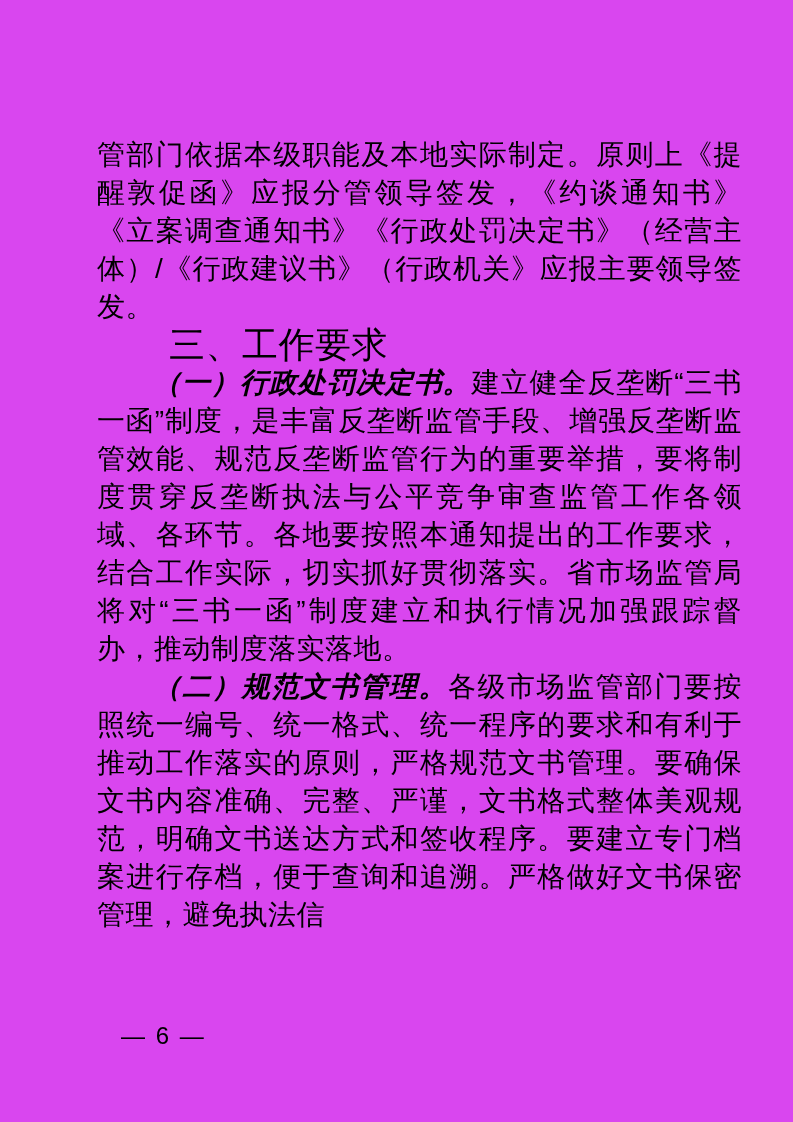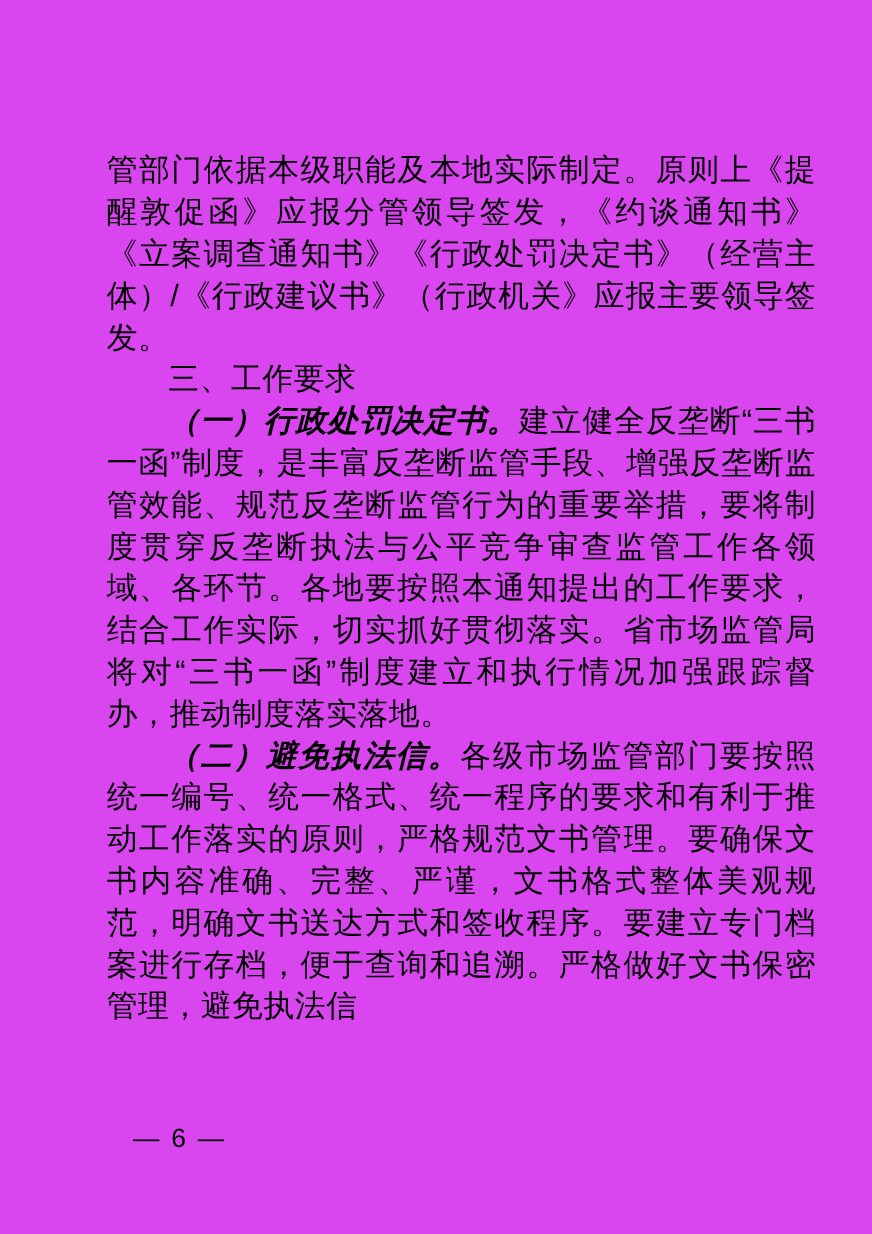--- a/index.html
+++ b/index.html
@@ -32,21 +32,21 @@
     padding: 0;
     text-indent: 2em;
   }
   .para.no-indent {
     text-indent: 0;
   }
   .section-heading {
     margin: 0;
     padding: 0;
     text-indent: 2em;
-    font-size: 28px;
+    font-size: 36px;
     font-weight: normal;
     line-height: 38px;
   }
   
   .kai-lead {
     font-style: italic;
     font-weight: 600;
   }
   .page-number {
     position: absolute;
@@ -64,18 +64,18 @@
 <div class="page">
   <div class="doc-body">
 
     <p class="para no-indent"><span>管部门依据本级职能及本地实际制定。原则上《提醒敦促函》应报分管领导签发，《约谈通知书》《立案调查通知书》《行政处罚决定书》（经营主体）/《行政建议书》（行政机关》应报主要领导签发。</span></p>
 
 
     <p class="section-heading">三、工作要求</p>
 
     <p class="para"><span class="kai-lead">（一）行政处罚决定书。</span><span>建立健全反垄断“三书一函”制度，是丰富反垄断监管手段、增强反垄断监管效能、规范反垄断监管行为的重要举措，要将制度贯穿反垄断执法与公平竞争审查监管工作各领域、各环节。各地要按照本通知提出的工作要求，结合工作实际，切实抓好贯彻落实。省市场监管局将对“三书一函”制度建立和执行情况加强跟踪督办，推动制度落实落地。</span></p>
 
-    <p class="para"><span class="kai-lead">（二）避免执法信。</span><span>各级市场监管部门要按照统一编号、统一格式、统一程序的要求和有利于推动工作落实的原则，严格规范文书管理。要确保文书内容准确、完整、严谨，文书格式整体美观规范，明确文书送达方式和签收程序。要建立专门档案进行存档，便于查询和追溯。严格做好文书保密管理，避免执法信</span></p>
+    <p class="para"><span class="kai-lead">（二）规范文书管理。</span><span>各级市场监管部门要按照统一编号、统一格式、统一程序的要求和有利于推动工作落实的原则，严格规范文书管理。要确保文书内容准确、完整、严谨，文书格式整体美观规范，明确文书送达方式和签收程序。要建立专门档案进行存档，便于查询和追溯。严格做好文书保密管理，避免执法信</span></p>
 
   </div>
 
   <div class="page-number">— 6 —</div>
 </div>
 
 </body></html>

